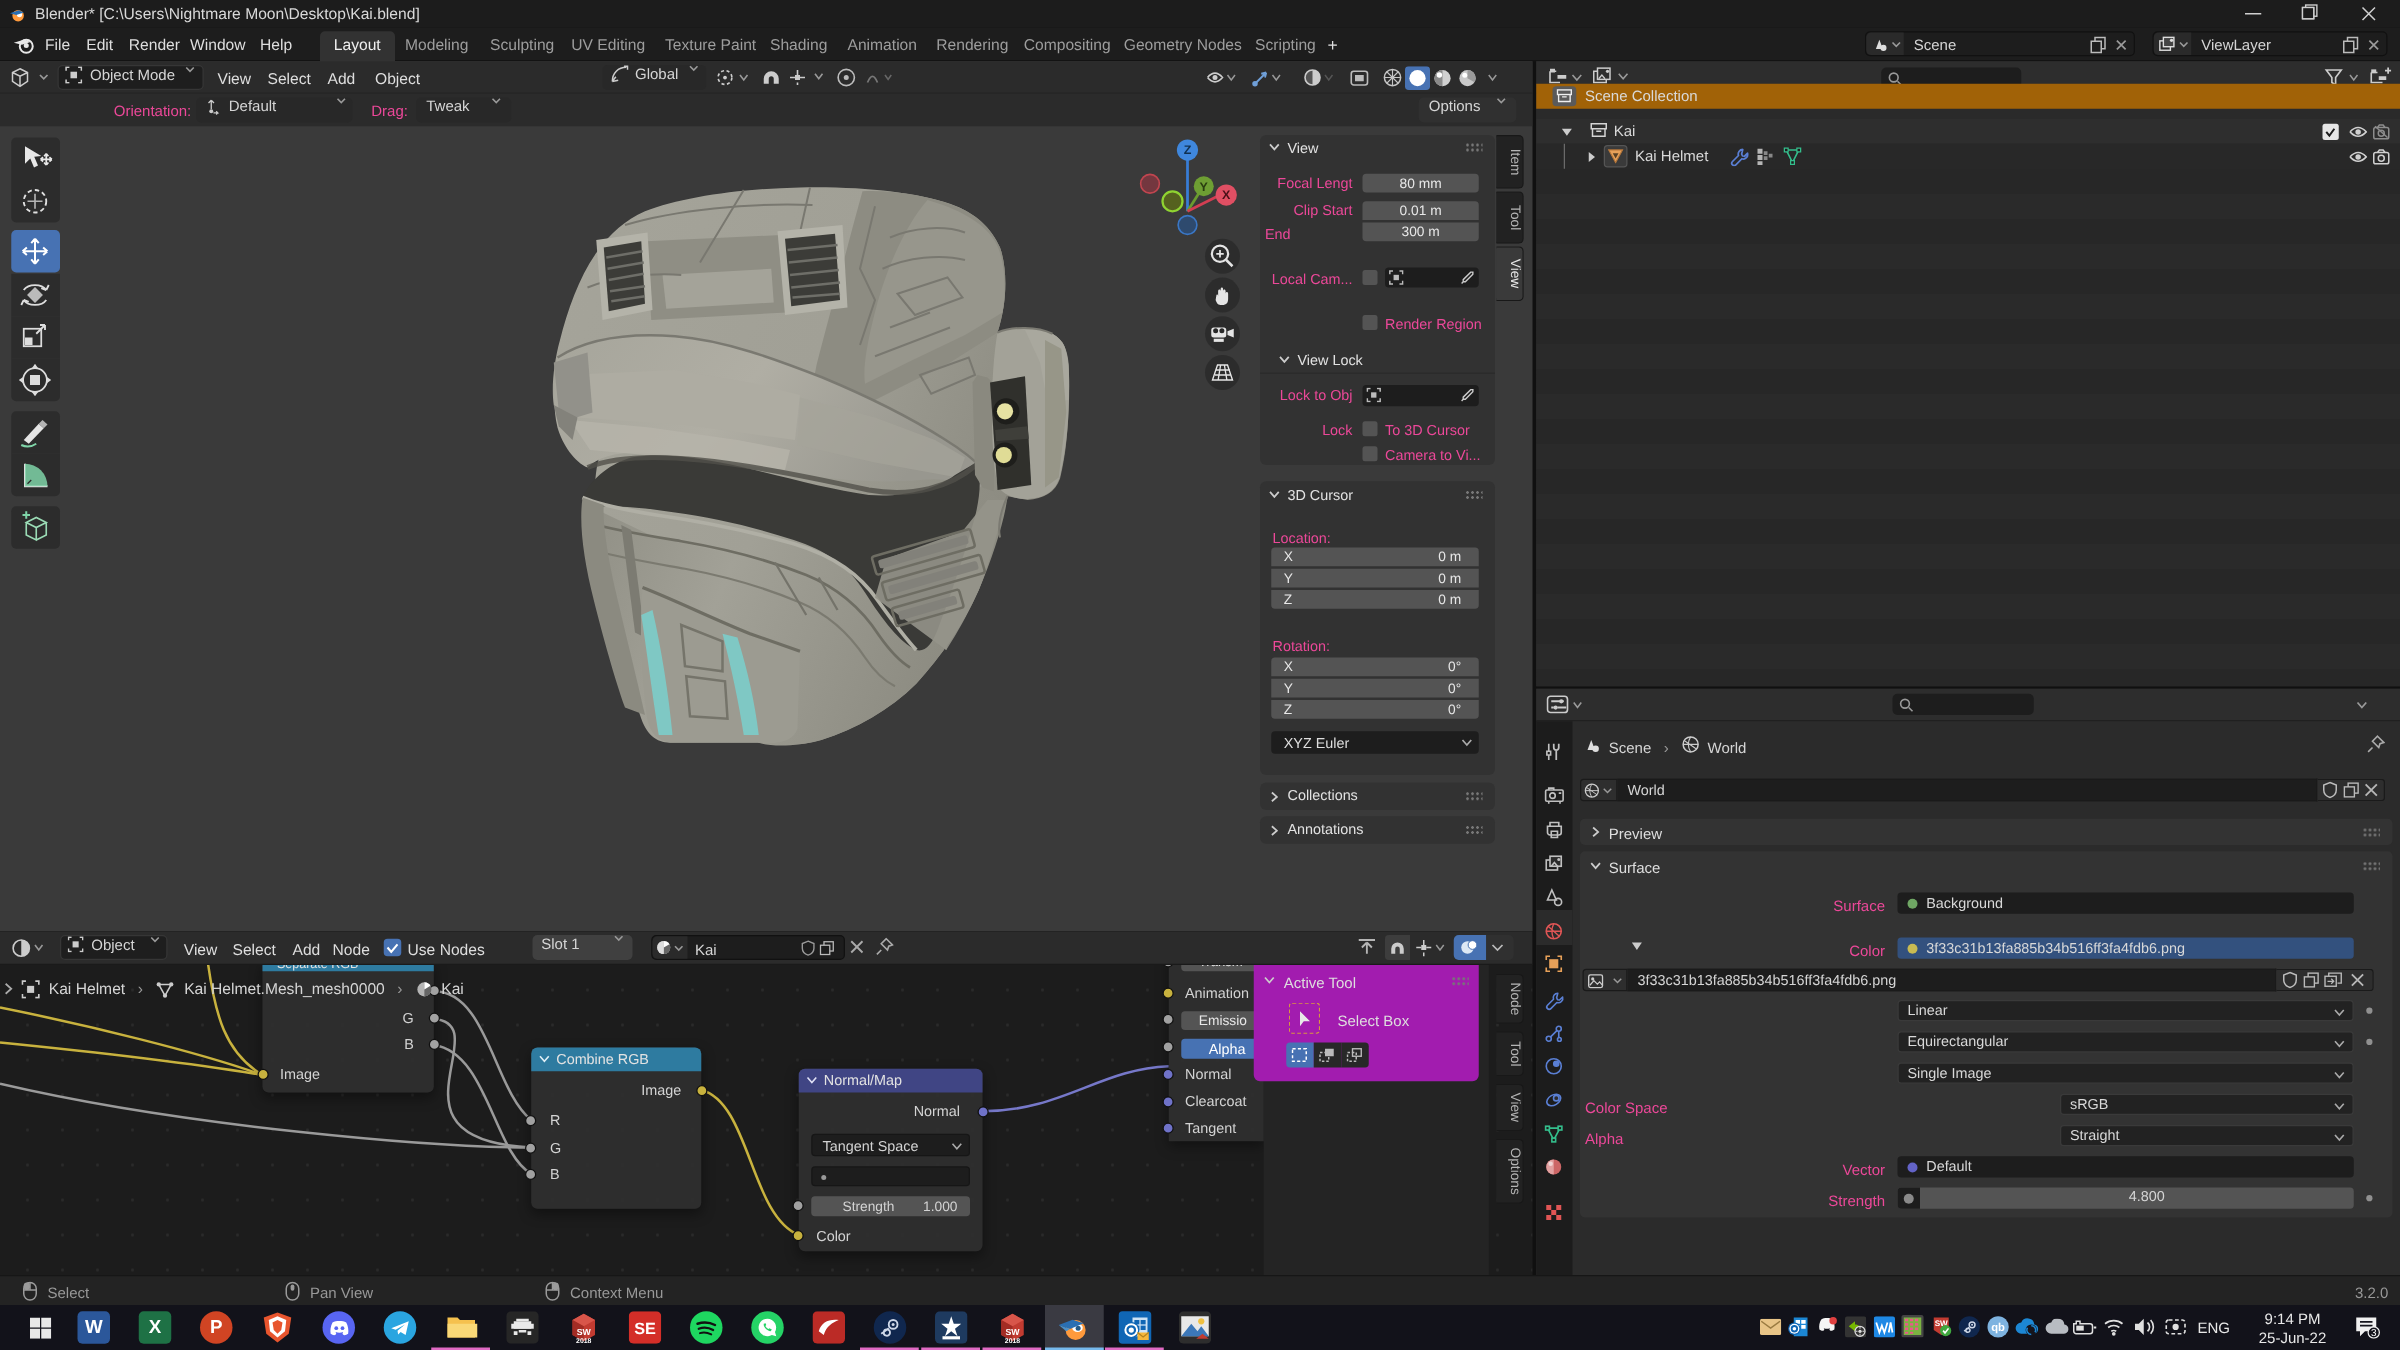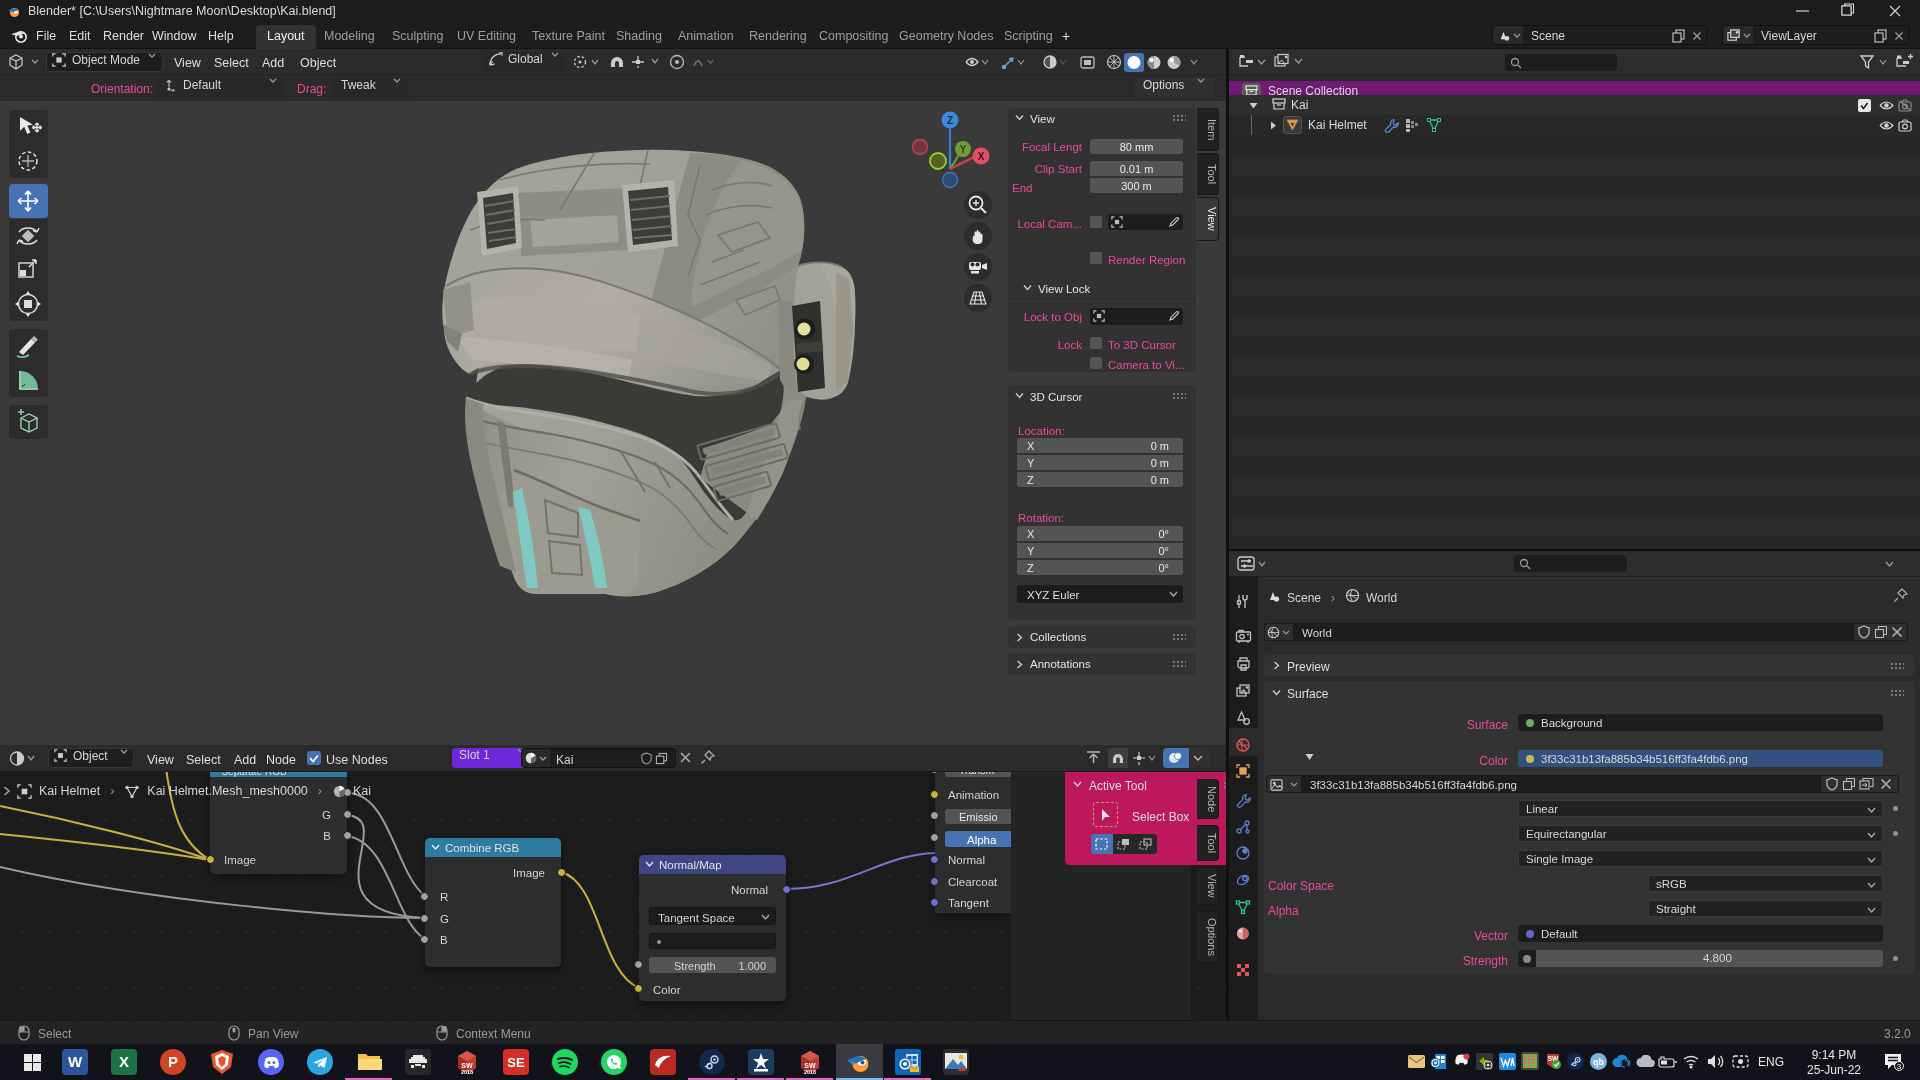--- a/index.html
+++ b/index.html
@@ -600,21 +600,21 @@
       <path d="M2 2 h12 L9.5 8 v6 l-3-2 v-4 Z" fill="none" stroke="#ccc" stroke-width="1.3"></path>
       <path d="M21 6 l3 4 3-4" stroke="#999" stroke-width="1.2" fill="none"></path>
     </svg>
     <svg class="abs" style="left:666px;top:4px" width="18" height="18" viewBox="0 0 18 18">
       <path d="M2 5 h5 M2 5 v8 h4 M6 13 h5" stroke="#ccc" stroke-width="1.3" fill="none"></path>
         <rect x="8" y="8" width="6" height="3" fill="#ccc"></rect>
         <rect x="2" y="2.5" width="4" height="3" fill="#ccc"></rect>
         <path d="M13 3.5 h5 M15.5 1 v5" stroke="#ccc" stroke-width="1.4"></path>
     </svg>
   </div>
-  <div class="orow" style="top:32px;background:#701a75">
+  <div class="orow" style="top:18px;background:#a16207">
     <div class="abs" style="left:13px;top:2px;width:19px;height:16px;background:#5a5a5a;border-radius:3px"></div>
     <svg class="abs" style="left:16px;top:4px" width="13" height="12" viewBox="0 0 14 13">
         <rect x="1" y="1" width="12" height="4" fill="none" stroke="#efefef" stroke-width="1.2"></rect>
         <path d="M2 5 v6 h10 V5" fill="none" stroke="#efefef" stroke-width="1.2"></path>
         <path d="M5 7 h4" stroke="#efefef" stroke-width="1.2"></path>
       </svg>
     <span style="position:absolute;left:39px">Scene Collection</span>
   </div>
   <div class="orow" style="top:46px;background:#2e2e2e">
     <svg class="abs" style="left:20px;top:7px" width="9" height="7">
@@ -980,21 +980,21 @@
     <div class="sock" style="left:-5px;top:12px;background:#a1a1a1"></div>
     <div class="sock" style="left:-5px;top:37px;background:#c8b23e"></div>
     <div class="sock" style="left:-5px;top:58px;background:#a1a1a1"></div>
     <div class="sock" style="left:-5px;top:80px;background:#a1a1a1"></div>
     <div class="sock" style="left:-5px;top:102px;background:#6f72c8"></div>
     <div class="sock" style="left:-5px;top:124px;background:#6f72c8"></div>
     <div class="sock" style="left:-5px;top:145px;background:#6f72c8"></div>
   </div>
 
   <div class="abs" style="left:1011px;top:27px;width:180px;height:248px;background:#242424"></div>
-  <div class="abs" style="left:1065px;top:27px;width:180px;height:93px;background:#be185d;border-radius:0 0 5px 5px">
+  <div class="abs" style="left:1003px;top:27px;width:180px;height:93px;background:#a21caf;border-radius:0 0 5px 5px">
     <svg class="abs" style="left:8px;top:9px" width="9" height="7">
         <path d="M1 1 l3.5 4 3.5-4" stroke="#ccc" stroke-width="1.4" fill="none"></path>
       </svg>
     <div class="abs phlabel" style="left:24px;top:7px">Active Tool</div>
     <div class="abs" style="left:158px;top:9px;width:14px;height:8px;background-image:radial-gradient(#777 1px, transparent 1.2px);background-size:4px 4px"></div>
     <div class="abs" style="left:28px;top:30px;width:25px;height:25px;border:1.5px dashed #d89540;border-radius:3px"></div>
     <svg class="abs" style="left:36px;top:36px" width="12" height="14">
         <path d="M1 1 l8 8 -5 0 -3 4 Z" fill="#e8e8e8"></path>
       </svg>
     <div class="abs phlabel" style="left:67px;top:38px">Select Box</div>
@@ -1032,21 +1032,21 @@
     </div>
     <div class="menu" style="left:147px;top:8px">View</div>
     <div class="menu" style="left:186px;top:8px">Select</div>
     <div class="menu" style="left:234px;top:8px">Add</div>
     <div class="menu" style="left:266px;top:8px">Node</div>
     <div class="abs" style="left:307px;top:6px;width:14px;height:14px;background:#4772b3;border-radius:3px"></div>
     <svg class="abs" style="left:309px;top:9px" width="10" height="9">
         <path d="M1 4 l3 3.5 5-6" stroke="#fff" stroke-width="1.7" fill="none"></path>
       </svg>
     <div class="menu" style="left:326px;top:8px">Use Nodes</div>
-    <div class="abs btnrow" style="left:452px;top:3px;width:80px;height:20px;background:#6d28d9;border-radius:4px;padding:0 7px">
+    <div class="abs btnrow" style="left:426px;top:3px;width:80px;height:20px;background:#404040;border-radius:4px;padding:0 7px">
       <span style="font-size:12px;color:#d5d5d5">Slot 1</span>
       <svg style="margin-left:auto" width="8" height="6">
           <path d="M1 1 l3 3 l3-3" stroke="#999" stroke-width="1.3" fill="none"></path>
         </svg>
     </div>
     <div class="abs" style="left:521px;top:3px;width:155px;height:20px;background:#1d1d1d;border-radius:4px;border:1px solid #111">
       <div class="abs" style="left:0;top:0;width:28px;height:18px;background:#2a2a2a;border-radius:4px 0 0 4px"></div>
       <svg class="abs" style="left:2px;top:2px" width="14" height="14" viewBox="0 0 16 16">
           <circle cx="8" cy="8" r="6" fill="#b5b5b5"></circle>
           <path d="M8 2 a6 6 0 0 1 0 12 Z" fill="#666"></path>

